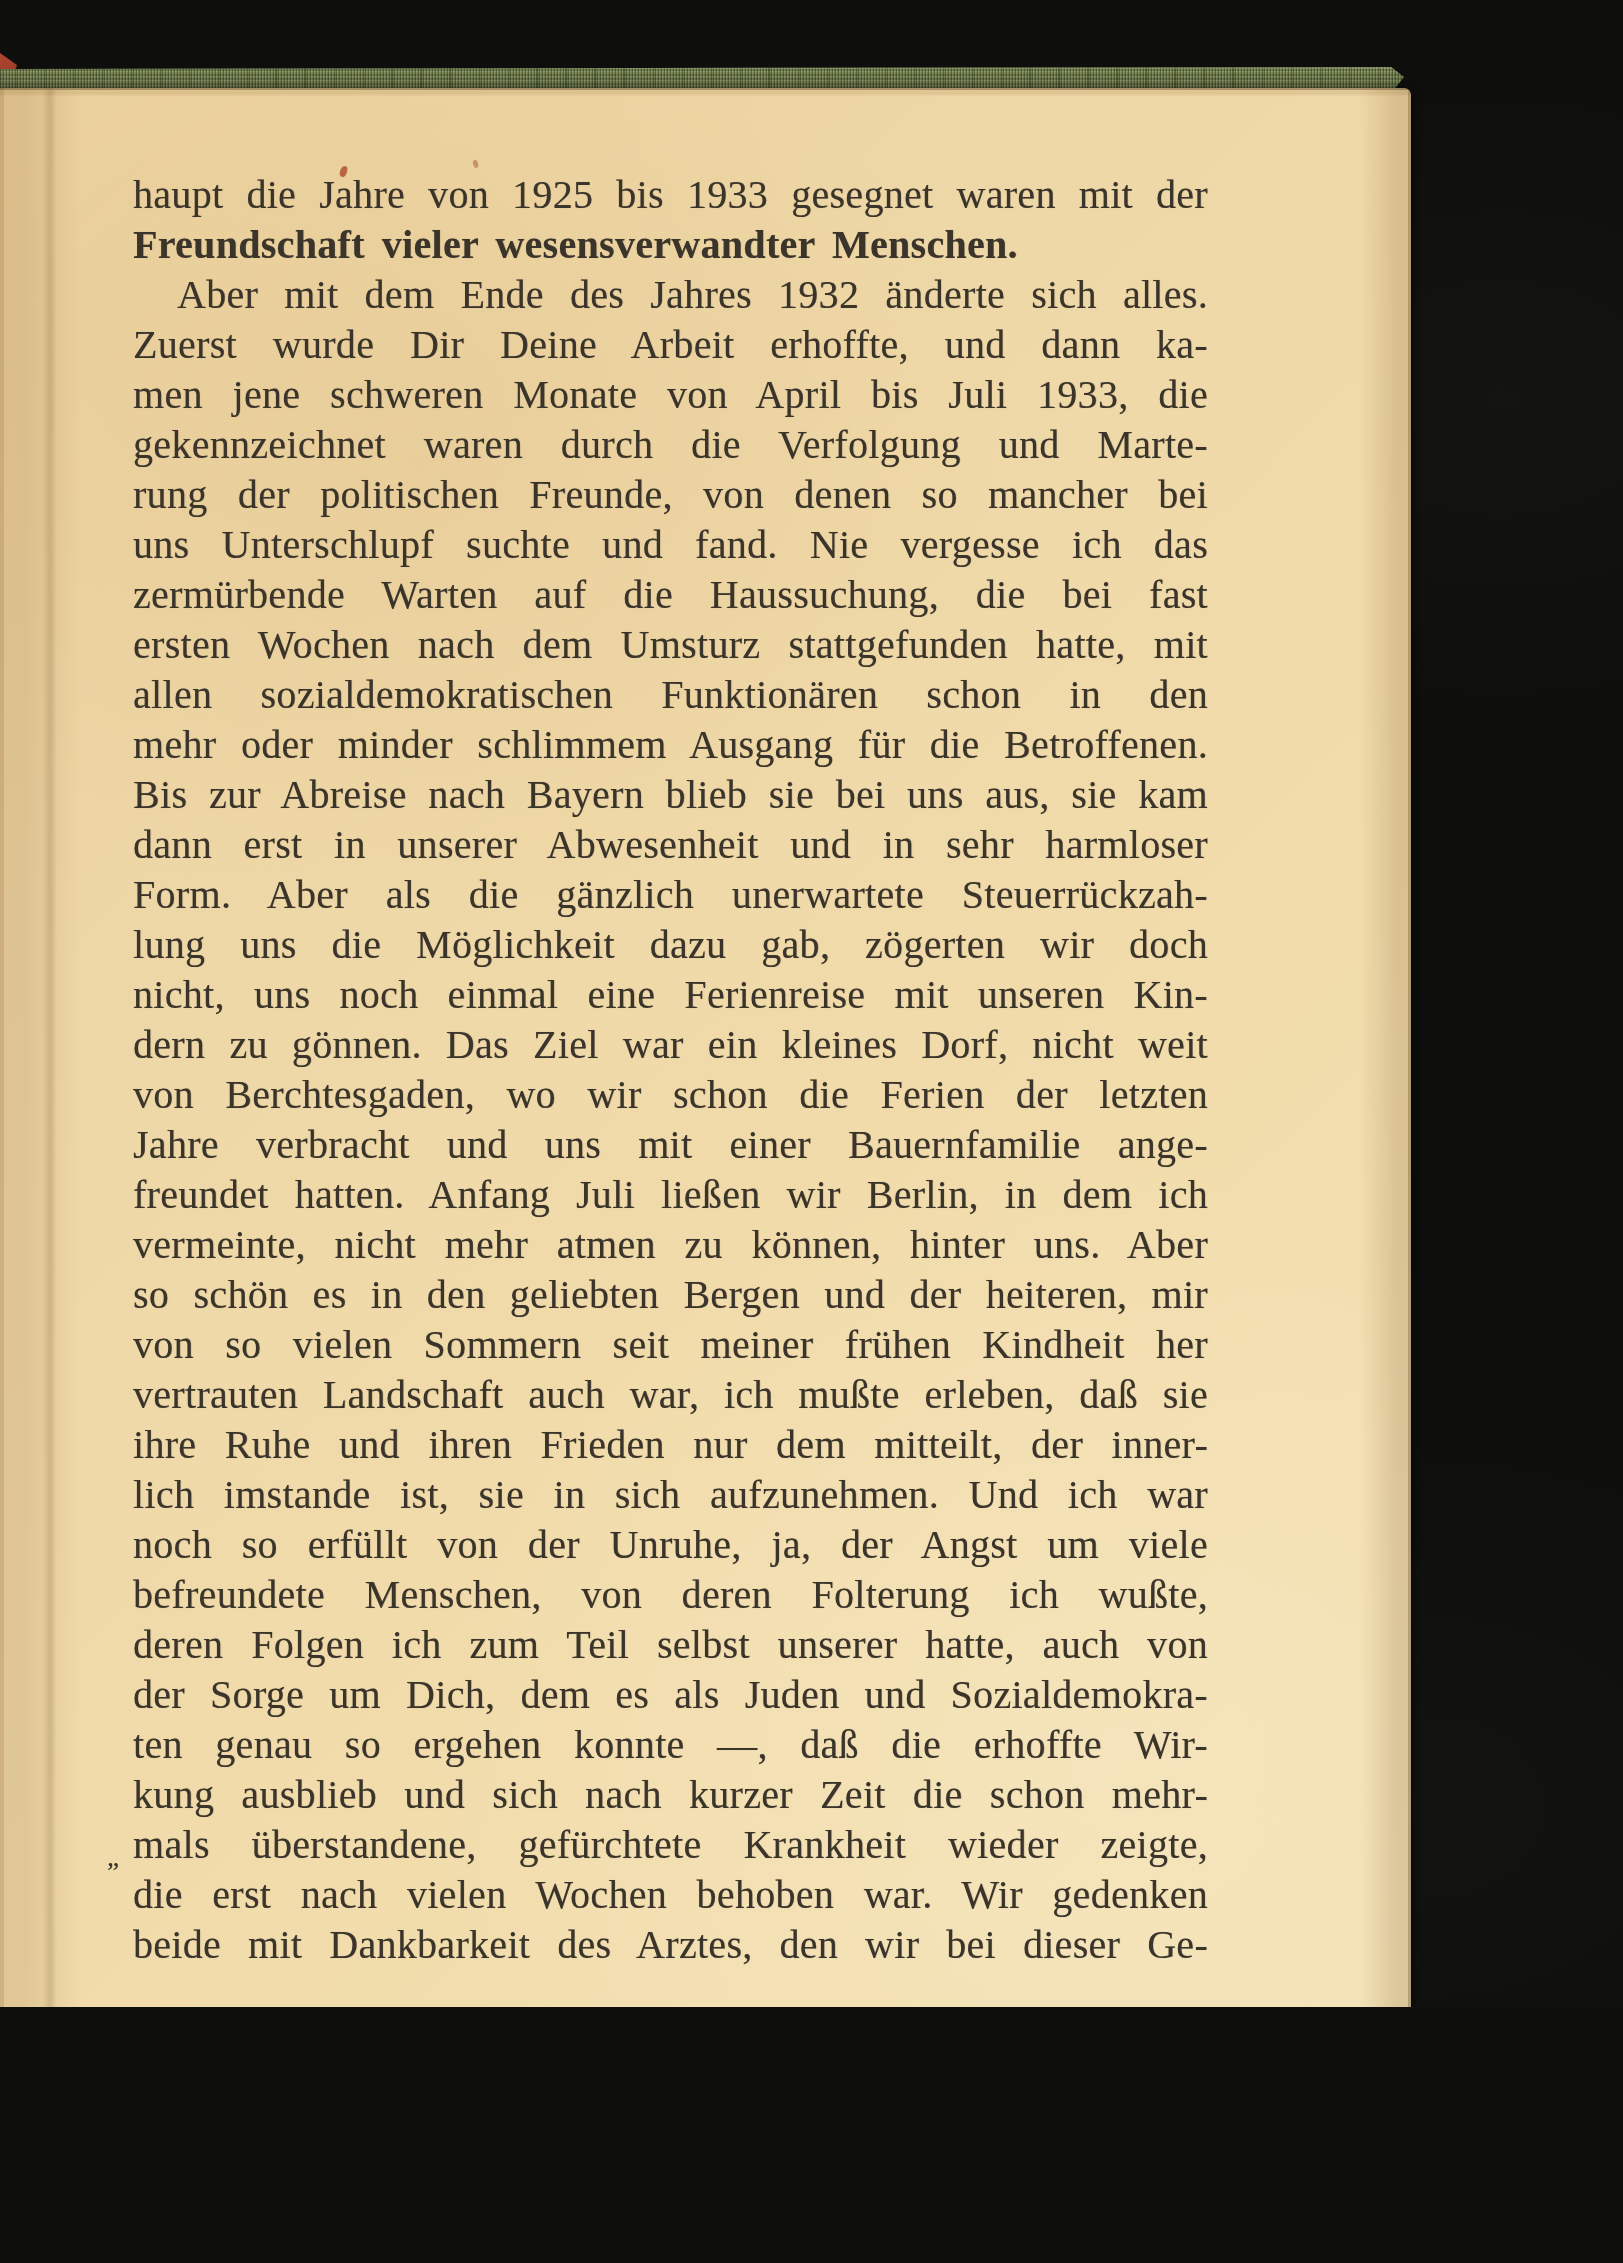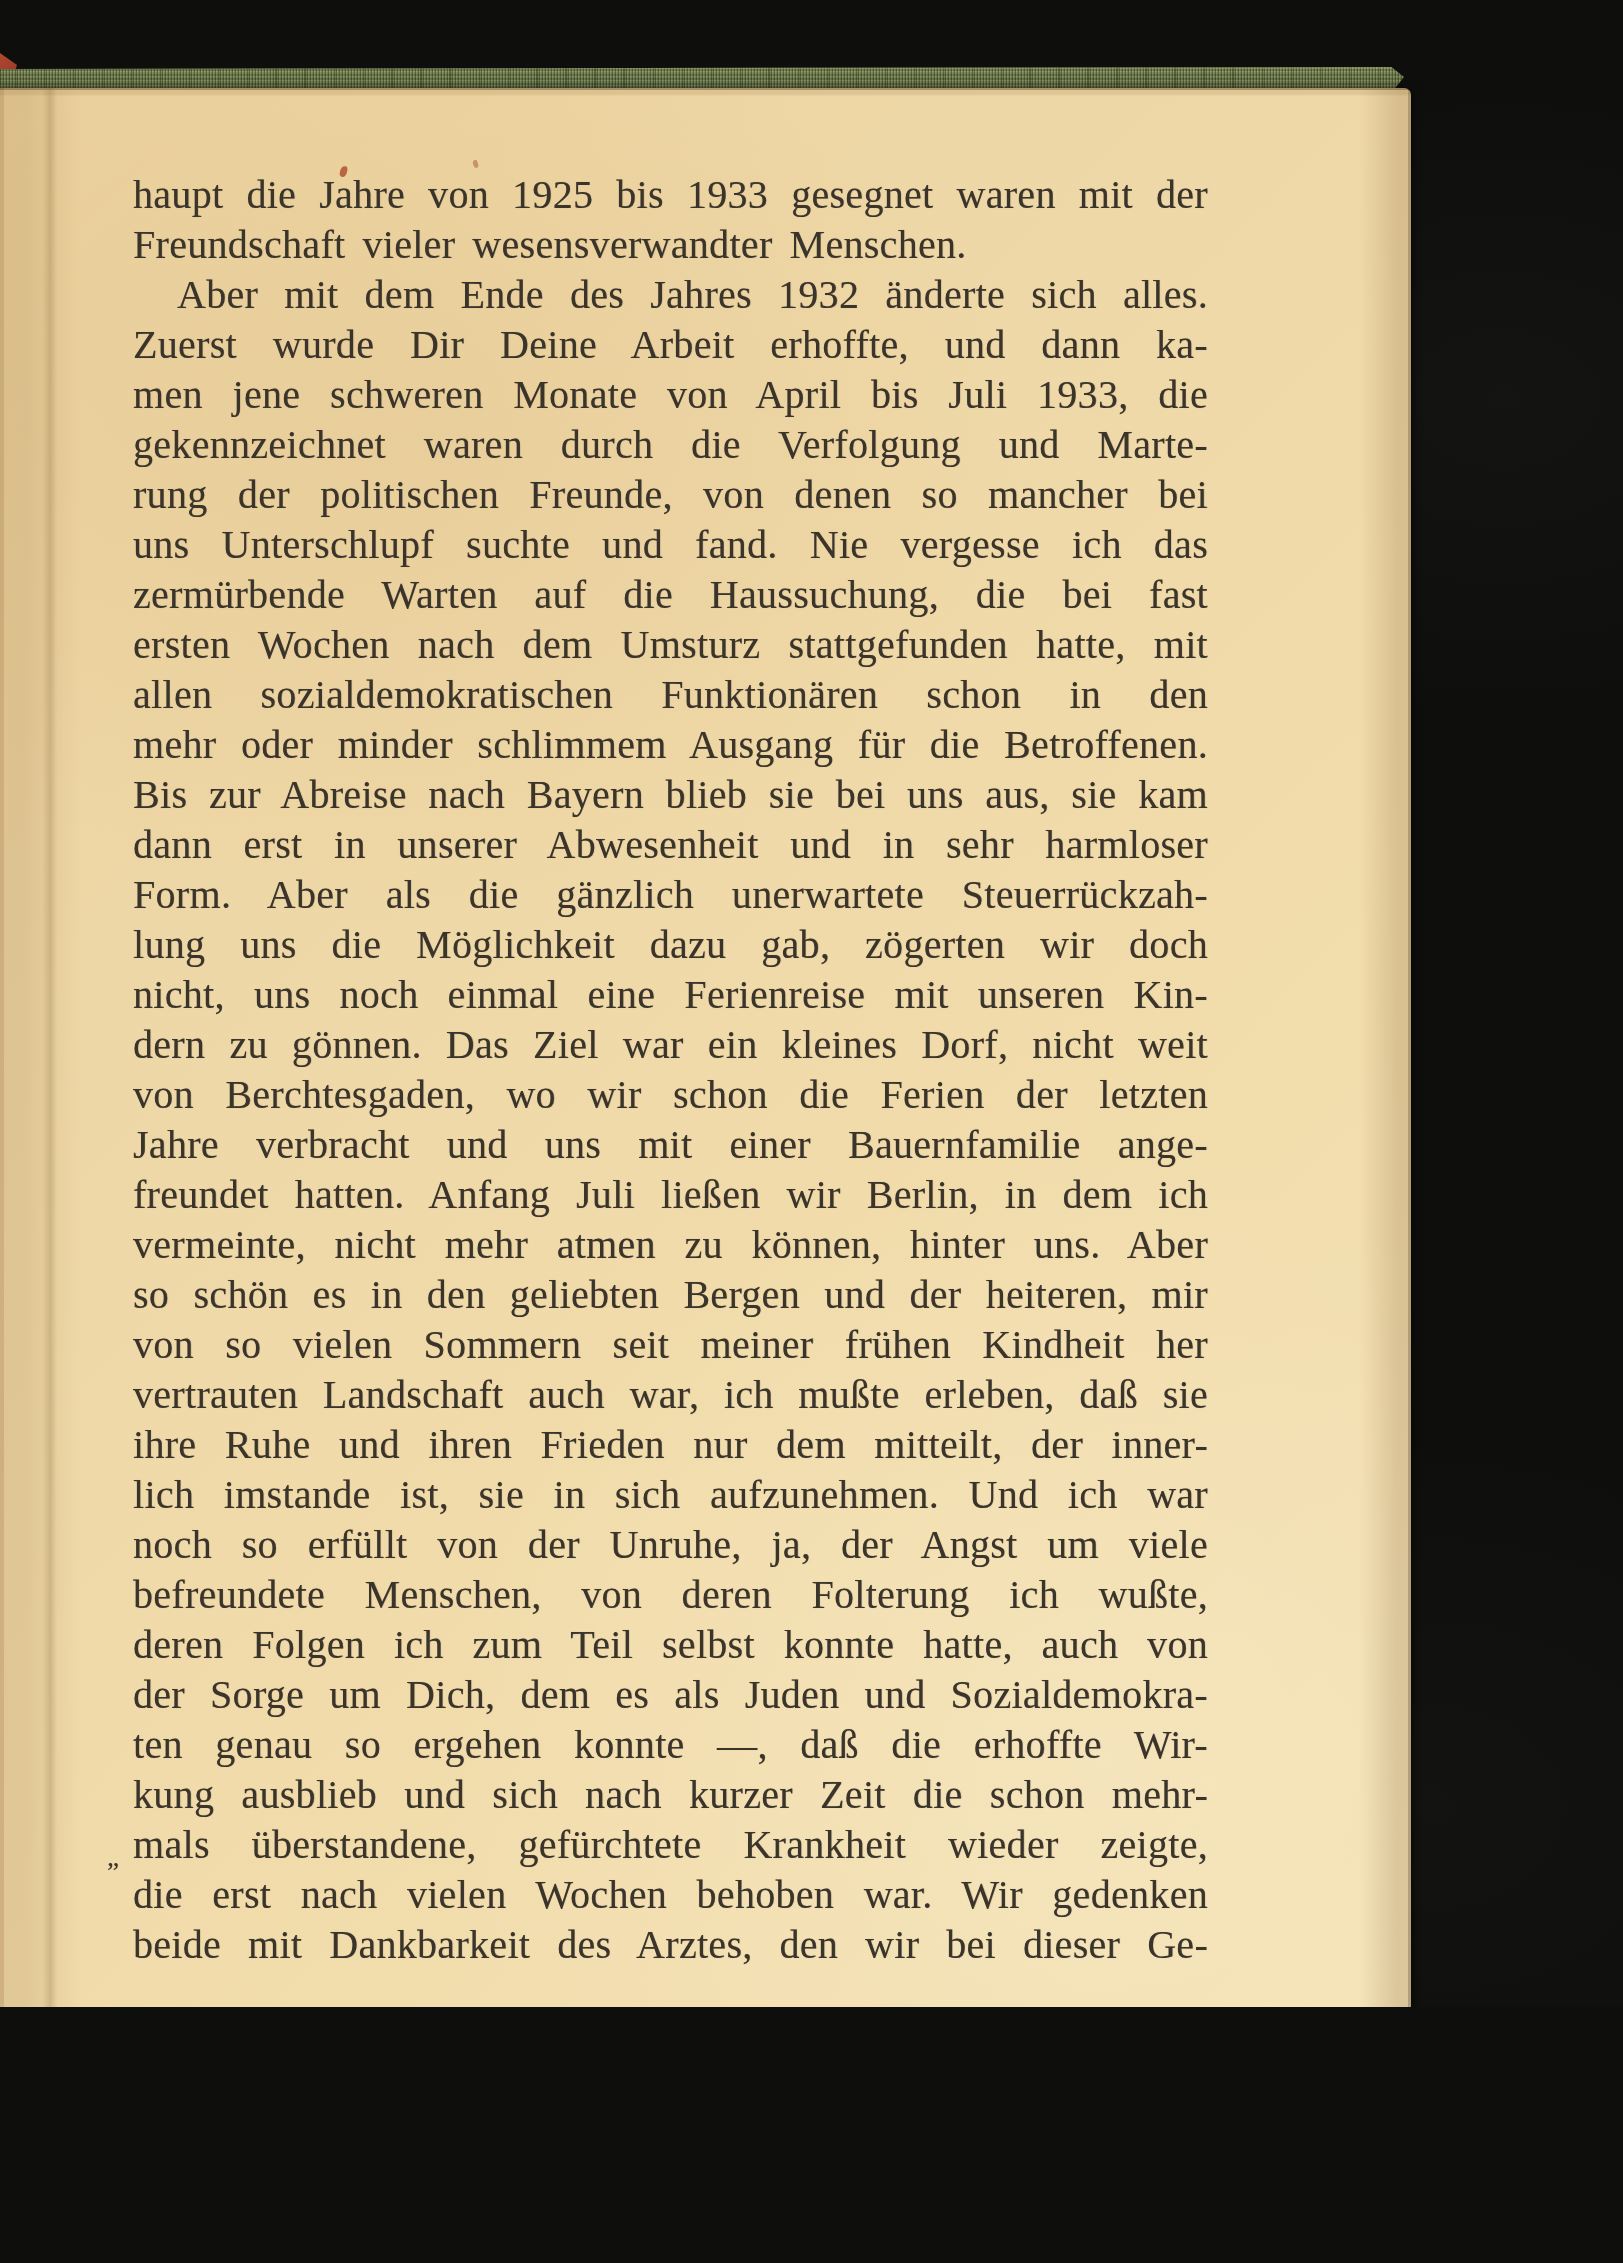--- a/index.html
+++ b/index.html
@@ -55,21 +55,21 @@
   .speck-a{left:340px;top:78px;width:6.7px;height:11.4px;background:rgba(170,65,35,0.75);transform:rotate(12deg);}
   .speck-b{left:473px;top:72px;width:4.8px;height:7.6px;background:rgba(160,70,40,0.45);transform:rotate(-20deg);}
   
   .text-block{
     position:absolute;left:133px;top:82px;width:1075px;
     font-size:40px;line-height:50px;color:var(--ink,#3a342b);
     letter-spacing:0.3px;
     text-shadow:0.3px 0.4px 0.7px rgba(58,50,40,0.45);
   }
   .line{text-align:justify;text-align-last:justify;white-space:normal;}
-  .line.flush{text-align:center;text-align-last:left;word-spacing:6.7px;}
+  .line.flush{text-align:center;text-align-last:left;word-spacing:6.7px;font-weight:bold;}
   .line.indent{text-indent:44px;}
   .margin-mark{
     position:absolute;left:107px;top:1754px;font-size:27px;color:var(--ink,#3a342b);
     text-shadow:0.3px 0.4px 0.7px rgba(58,50,40,0.45);
   }
   .footer-signature{
     position:absolute;left:122px;top:1936px;font-size:27.6px;font-weight:700;
     letter-spacing:1px;color:var(--ink,#3a342b);
     text-shadow:0.3px 0.4px 0.7px rgba(58,50,40,0.45);
   }
@@ -114,21 +114,21 @@
         <div class="line">Jahre verbracht und uns mit einer Bauernfamilie ange-</div>
         <div class="line">freundet hatten. Anfang Juli ließen wir Berlin, in dem ich</div>
         <div class="line">vermeinte, nicht mehr atmen zu können, hinter uns. Aber</div>
         <div class="line">so schön es in den geliebten Bergen und der heiteren, mir</div>
         <div class="line">von so vielen Sommern seit meiner frühen Kindheit her</div>
         <div class="line">vertrauten Landschaft auch war, ich mußte erleben, daß sie</div>
         <div class="line">ihre Ruhe und ihren Frieden nur dem mitteilt, der inner-</div>
         <div class="line">lich imstande ist, sie in sich aufzunehmen. Und ich war</div>
         <div class="line">noch so erfüllt von der Unruhe, ja, der Angst um viele</div>
         <div class="line">befreundete Menschen, von deren Folterung ich wußte,</div>
-        <div class="line">deren Folgen ich zum Teil selbst konnte hatte, auch von</div>
+        <div class="line">deren Folgen ich zum Teil selbst unserer hatte, auch von</div>
         <div class="line">der Sorge um Dich, dem es als Juden und Sozialdemokra-</div>
         <div class="line">ten genau so ergehen konnte —, daß die erhoffte Wir-</div>
         <div class="line">kung ausblieb und sich nach kurzer Zeit die schon mehr-</div>
         <div class="line">mals überstandene, gefürchtete Krankheit wieder zeigte,</div>
         <div class="line">die erst nach vielen Wochen behoben war. Wir gedenken</div>
         <div class="line">beide mit Dankbarkeit des Arztes, den wir bei dieser Ge-</div>
       </div>
 
     <div class="margin-mark">„</div>
     <div class="footer-signature">2*</div>

